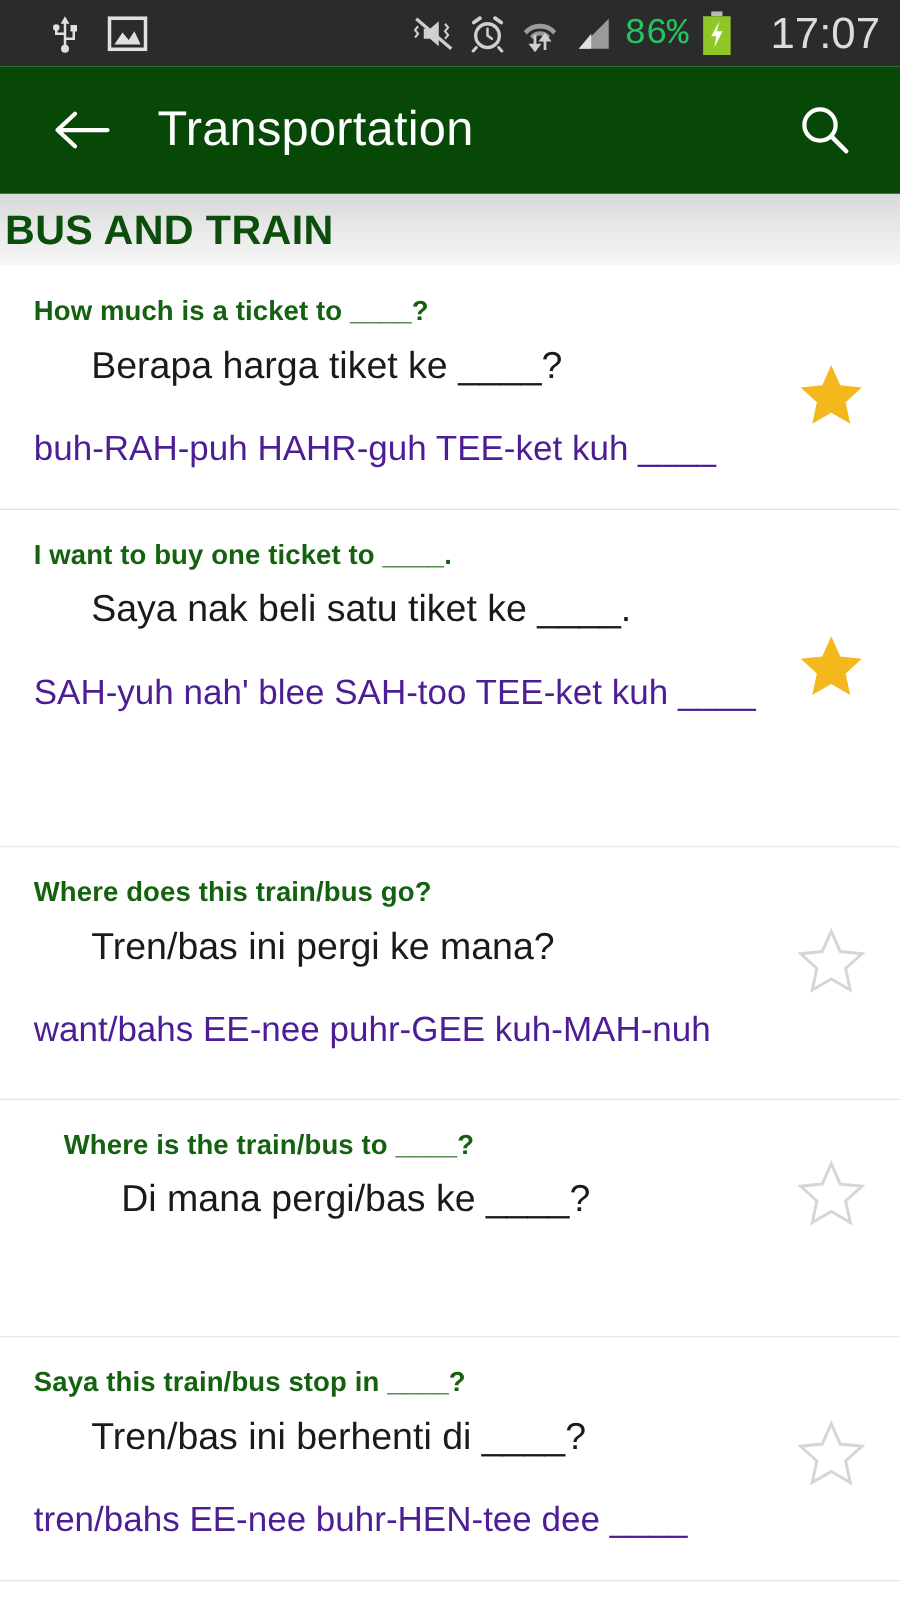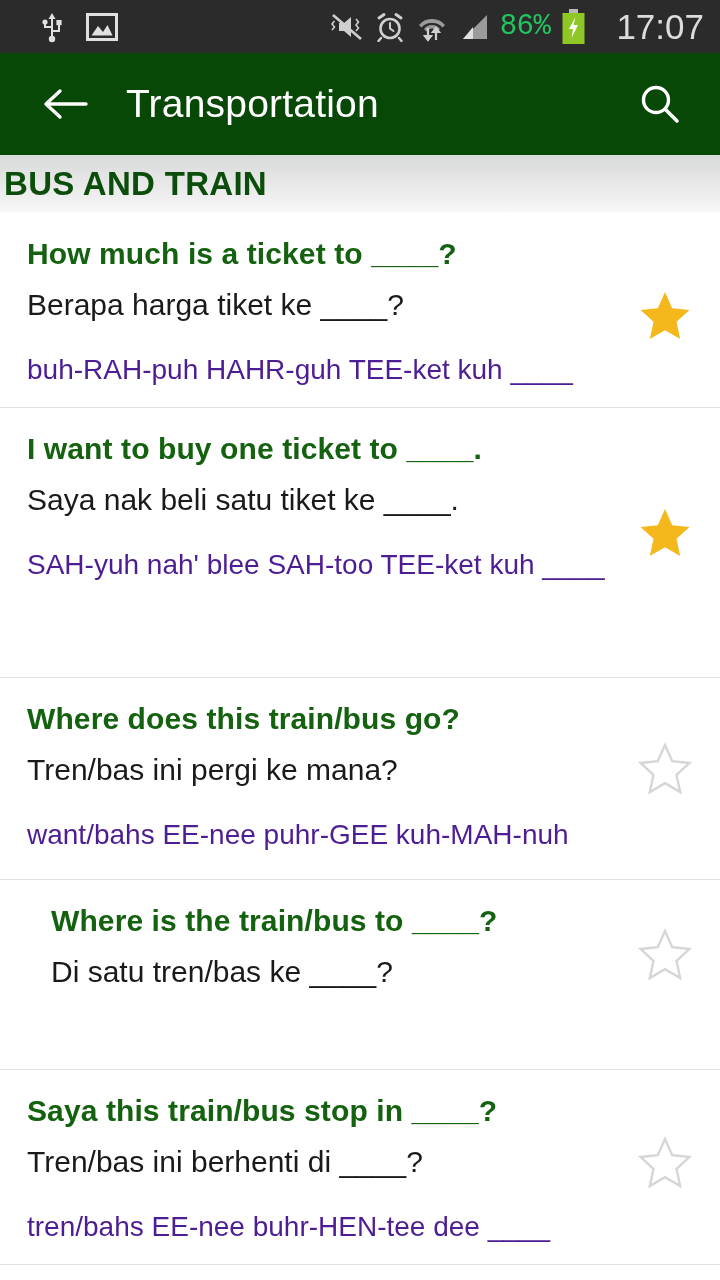--- a/index.html
+++ b/index.html
@@ -66,26 +66,26 @@
   .list{ width:720px; background:#ffffff; }
   .row{
     position:relative;
     width:720px;
     padding:20px 0 16px 0;
     border-bottom:1px solid #e2e2e2;
     background:#ffffff;
   }
   .row-text{ padding-left:27px; padding-right:108px; }
   .en{
-    color:#14610f; font-size:30px; font-weight:bold;
+    color:#14610f; font-size:22px; font-weight:bold;
     line-height:1.42; letter-spacing:0.1px;
   }
   .ms{
     color:#1a1a1a; font-size:30px; font-weight:400;
-    line-height:1.45; margin-top:7px;
+    line-height:1.45; margin-top:7px;margin-left:46px;
   }
   .pron{
     color:#4c1d95; font-size:28px; 
     line-height:1.42; margin-top:24px;
   }
   .pron-empty{ height:44px; }
   .star{
     position:absolute; right:26px;
     width:58px; height:58px;
     display:flex; align-items:center; justify-content:center;
@@ -230,21 +230,21 @@
     <div class="star">
       <svg width="54" height="54" viewBox="0 0 54 54">
         <path d="M27 3 L34.2 19.2 L51.5 21 L38.5 32.8 L42.2 50 L27 41.2 L11.8 50 L15.5 32.8 L2.5 21 L19.8 19.2 z" fill="none" stroke="#d6d6d6" stroke-width="2.4"></path>
       </svg>
     </div>
   </div>
 
   <div class="row row-4">
     <div class="row-text">
       <div class="en">Where is the train/bus to ____?</div>
-      <div class="ms">Di satu tren/bas ke ____?</div>
+      <div class="ms">Di mana pergi/bas ke ____?</div>
       <div class="pron pron-empty"></div>
     </div>
     <div class="star">
       <svg width="54" height="54" viewBox="0 0 54 54">
         <path d="M27 3 L34.2 19.2 L51.5 21 L38.5 32.8 L42.2 50 L27 41.2 L11.8 50 L15.5 32.8 L2.5 21 L19.8 19.2 z" fill="none" stroke="#d6d6d6" stroke-width="2.4"></path>
       </svg>
     </div>
   </div>
 
   <div class="row row-5">

